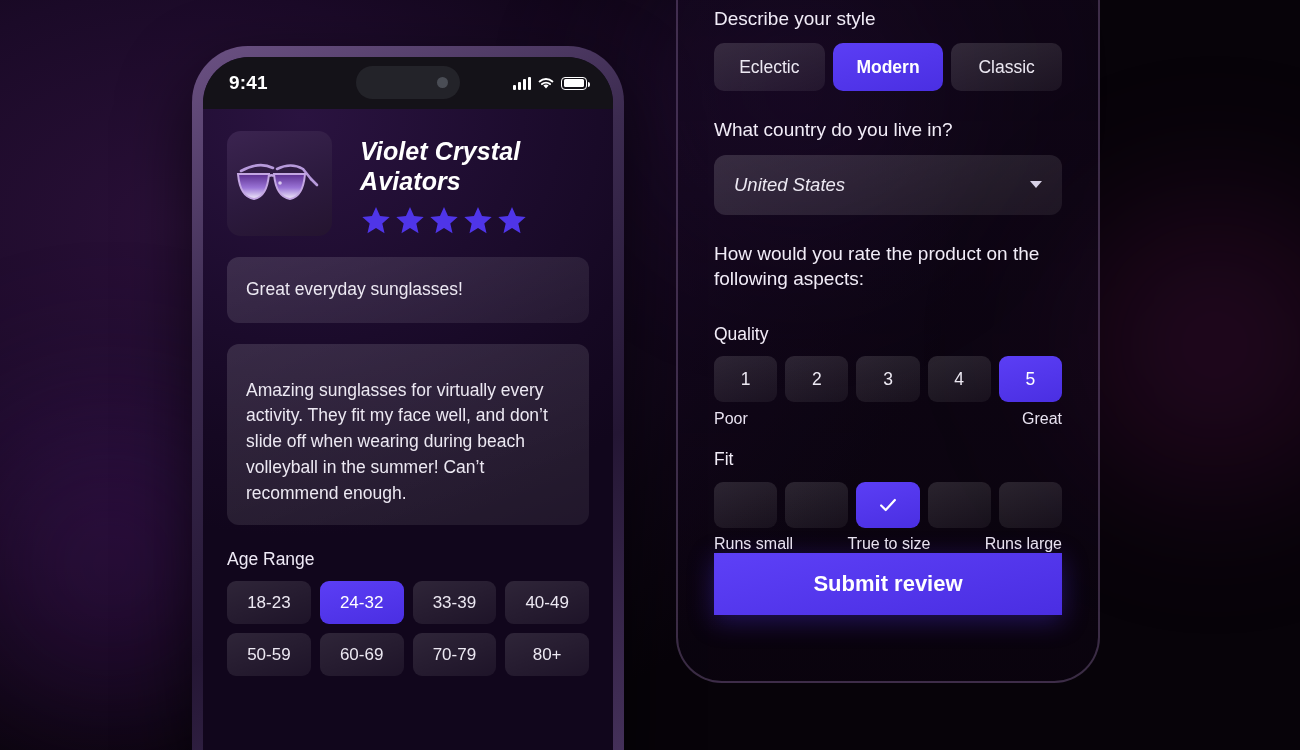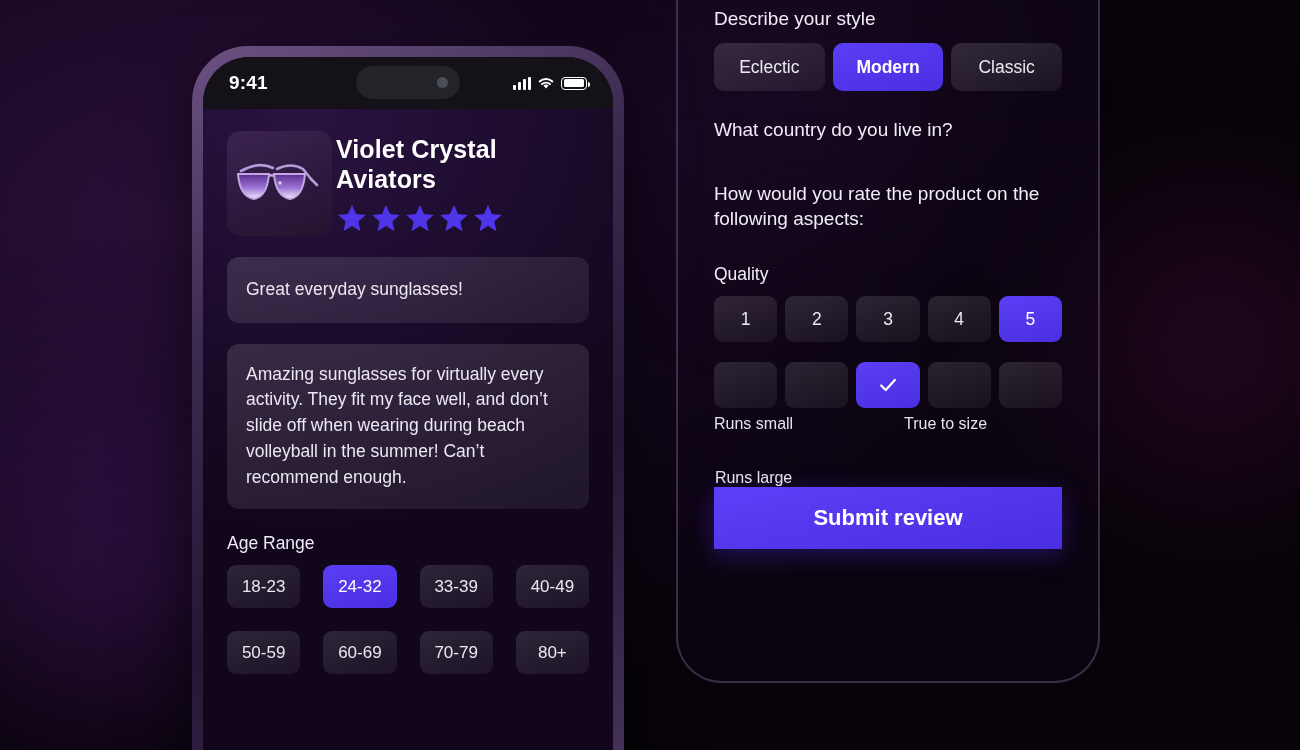--- a/index.html
+++ b/index.html
@@ -79,21 +79,21 @@
     position: relative; padding: 1.6px;
   }
   .batt::after {
     content:""; position:absolute; right:-4px; top:4px;
     width:2.4px;height:5px;background:#fff;border-radius:0 2px 2px 0;
   }
   .batt span { display:block; width:100%; height:100%; background:#fff; border-radius:1.5px; }
 
   .phone-body { padding: 22px 24px 0 24px; }
 
-  .product-row { display: flex; gap: 4px; align-items: center; }
+  .product-row { display: flex; gap: 28px; align-items: flex-end; font-style: italic; }
   .thumb {
     width: 105px; height: 105px; border-radius: 14px; flex: none;
     background: linear-gradient(160deg, #3b2450 0%, #2c1a3e 55%, #24142f 100%);
     position: relative; overflow: hidden;
   }
   .thumb svg { position: absolute; left: 6px; top: 24px; }
   .product-info { padding-top: 2px; min-width: 0; }
   .product-title {
     color: #fff; font-size: 25px; font-weight: 700;
     line-height: 1.18; letter-spacing: .1px;
@@ -101,32 +101,32 @@
   .stars { display: flex; gap: 2px; margin-top: 9px; }
   .stars svg { display: block; }
 
   .field {
     margin-top: 21px; border-radius: 12px;
     background: linear-gradient(160deg, rgba(255,255,255,.13) 0%, rgba(255,255,255,.065) 100%);
     padding: 15px 19px;
     color: #ece8f2; font-size: 17.5px; line-height: 1.47;
   }
   .field-title { padding: 20px 19px; }
-  .field-body { padding: 18px 19px 19px; border-radius: 12px; }
+  .field-body { padding: 34px 19px 19px; border-radius: 12px; }
   .field-photo {
     display: flex; align-items: center; gap: 13px;
     font-style: italic; color: #e4dfec; padding: 16px 19px;
   }
   .field-photo svg { flex: none; }
 
   .section-label {
     color: #efeaf6; font-size: 17.5px; margin-top: 24px; margin-bottom: 11px;
   }
   .age-grid {
-    display: grid; grid-template-columns: repeat(4, 1fr); gap: 23px;
+    display: grid; grid-template-columns: repeat(4, 1fr); gap: 9px;
   }
   .chip {
     height: 43px; border-radius: 9px;
     display: flex; align-items: center; justify-content: center;
     font-size: 17px; color: #ece8f2;
     background: linear-gradient(160deg, rgba(255,255,255,.125) 0%, rgba(255,255,255,.055) 100%);
     cursor: pointer;
   }
   .chip.sel {
     background: linear-gradient(165deg, #5b3ef5 0%, #4a2fe2 100%);
@@ -180,22 +180,22 @@
     background: linear-gradient(160deg, rgba(255,255,255,.125) 0%, rgba(255,255,255,.05) 100%);
   }
   .rate-btn.sel {
     background: linear-gradient(165deg, #5b3ef5 0%, #4a2fe2 100%); color: #fff;
   }
   .scale-row {
     display: flex; justify-content: space-between;
     margin-top: 8px; color: #e8e2f0; font-size: 16px;
   }
   .fit-labels {
-    display: grid; grid-template-columns: repeat(4, 1fr);
-    margin-top: 7px; color: #e8e2f0; font-size: 16px; gap: 36px;
+    display: grid; grid-template-columns: repeat(5, 1fr);
+    margin-top: 7px; color: #e8e2f0; font-size: 16px;
   }
   .fit-labels span { text-align: center; white-space: nowrap; }
   .fit-labels span:nth-child(1){ text-align:left; }
   .fit-labels span:nth-child(5){ text-align:center; }
 
   .submit {
     height: 62px; border-radius: 0; cursor: pointer;
     background: linear-gradient(168deg, #5d40f7 0%, #4a2ee2 100%);
     display: flex; align-items: center; justify-content: center;
     color: #fff; font-size: 22px; font-weight: 700;
@@ -304,38 +304,47 @@
   <div class="q-label">Describe your style</div>
   <div class="style-row">
     <div class="style-btn">Eclectic</div>
     <div class="style-btn sel">Modern</div>
     <div class="style-btn">Classic</div>
   </div>
 
   <div class="gap-lg"></div>
 
   <div class="q-label">What country do you live in?</div>
+  <div class="select">
+    <span class="select-val">United States</span>
+    <span class="caret"></span>
+  </div>
 
   <div class="gap-lg"></div>
 
   <div class="q-label">How would you rate the product on the following aspects:</div>
 
   <div class="gap-md"></div>
 
   <div class="q-label sub">Quality</div>
   <div class="rate-row">
     <div class="rate-btn">1</div>
     <div class="rate-btn">2</div>
     <div class="rate-btn">3</div>
     <div class="rate-btn">4</div>
     <div class="rate-btn sel">5</div>
   </div>
+  <div class="scale-row">
+    <span>Poor</span>
+    <span>Great</span>
+  </div>
 
   <div class="gap-md"></div>
 
+  <div class="q-label sub">Fit</div>
   <div class="rate-row">
     <div class="rate-btn"></div>
     <div class="rate-btn"></div>
     <div class="rate-btn sel">
       <svg width="22" height="22" viewBox="0 0 24 24">
         <path d="M4.5 12.5 L9.5 17.5 L19.5 6.5" stroke="#fff" stroke-width="2.4" fill="none" stroke-linecap="round" stroke-linejoin="round"></path>
       </svg>
     </div>
     <div class="rate-btn"></div>
     <div class="rate-btn"></div>

